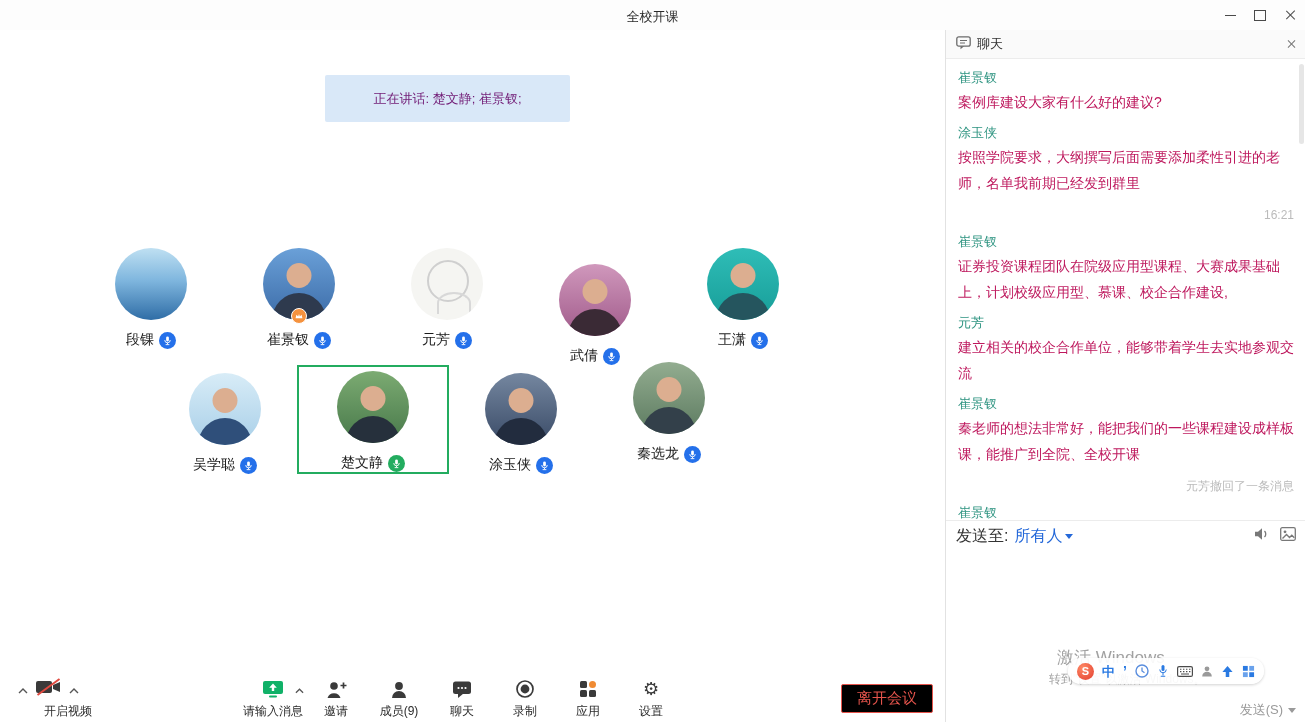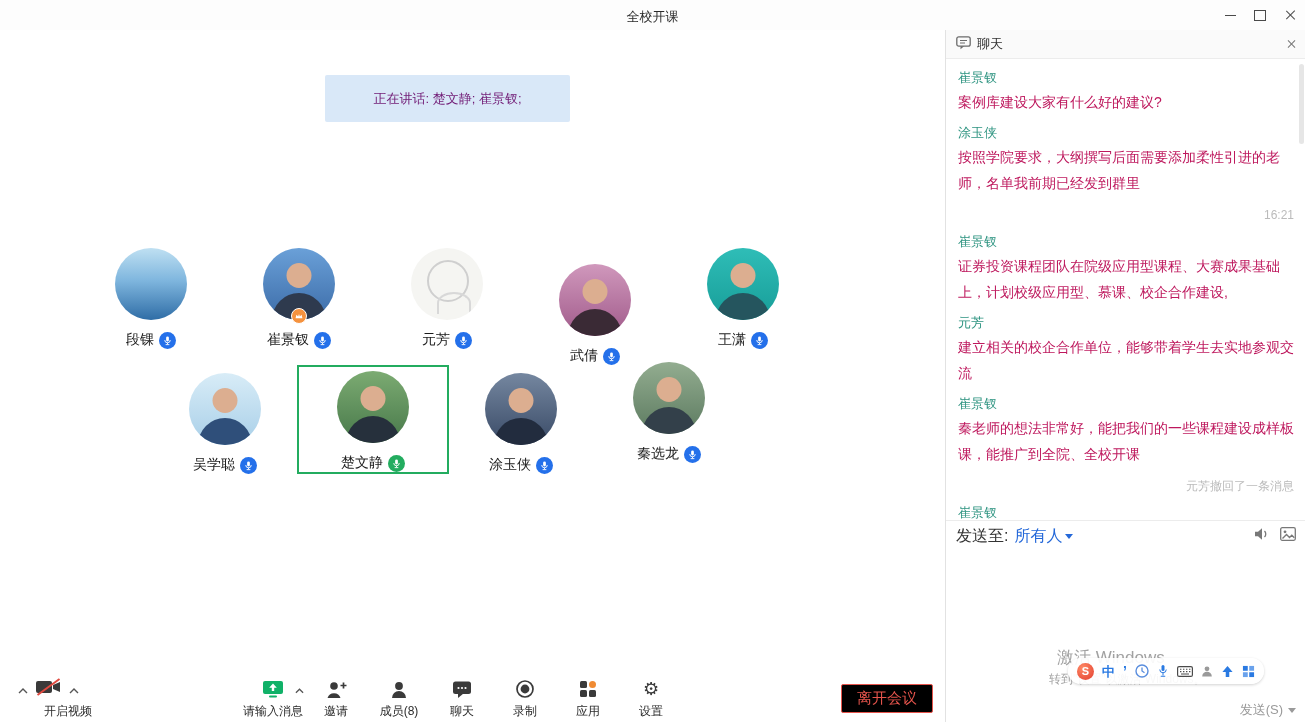--- a/index.html
+++ b/index.html
@@ -313,21 +313,21 @@
           </span>
           <span class="tb-label">邀请</span>
         </div>
         <div class="tb-btn">
           <span class="iconbox">
             <svg width="18" height="19" viewBox="0 0 18 19">
                 <circle cx="9" cy="6" r="3.9" fill="#3a3a3a"></circle>
                 <path d="M2 18 a7 7 0 0 1 14 0 Z" fill="#3a3a3a"></path>
               </svg>
           </span>
-          <span class="tb-label">成员(8)</span>
+          <span class="tb-label">成员(9)</span>
         </div>
         <div class="tb-btn">
           <span class="iconbox">
             <svg width="20" height="19" viewBox="0 0 20 19">
                 <rect x="1" y="1.5" width="18" height="12.5" rx="2.5" fill="#3a3a3a"></rect>
                 <path d="M6 13.5 v4.5 l5.5 -4.5 Z" fill="#3a3a3a"></path>
                 <circle cx="6.5" cy="8" r="1.1" fill="#fff"></circle>
                 <circle cx="10" cy="8" r="1.1" fill="#fff"></circle>
                 <circle cx="13.5" cy="8" r="1.1" fill="#fff"></circle>
               </svg>

